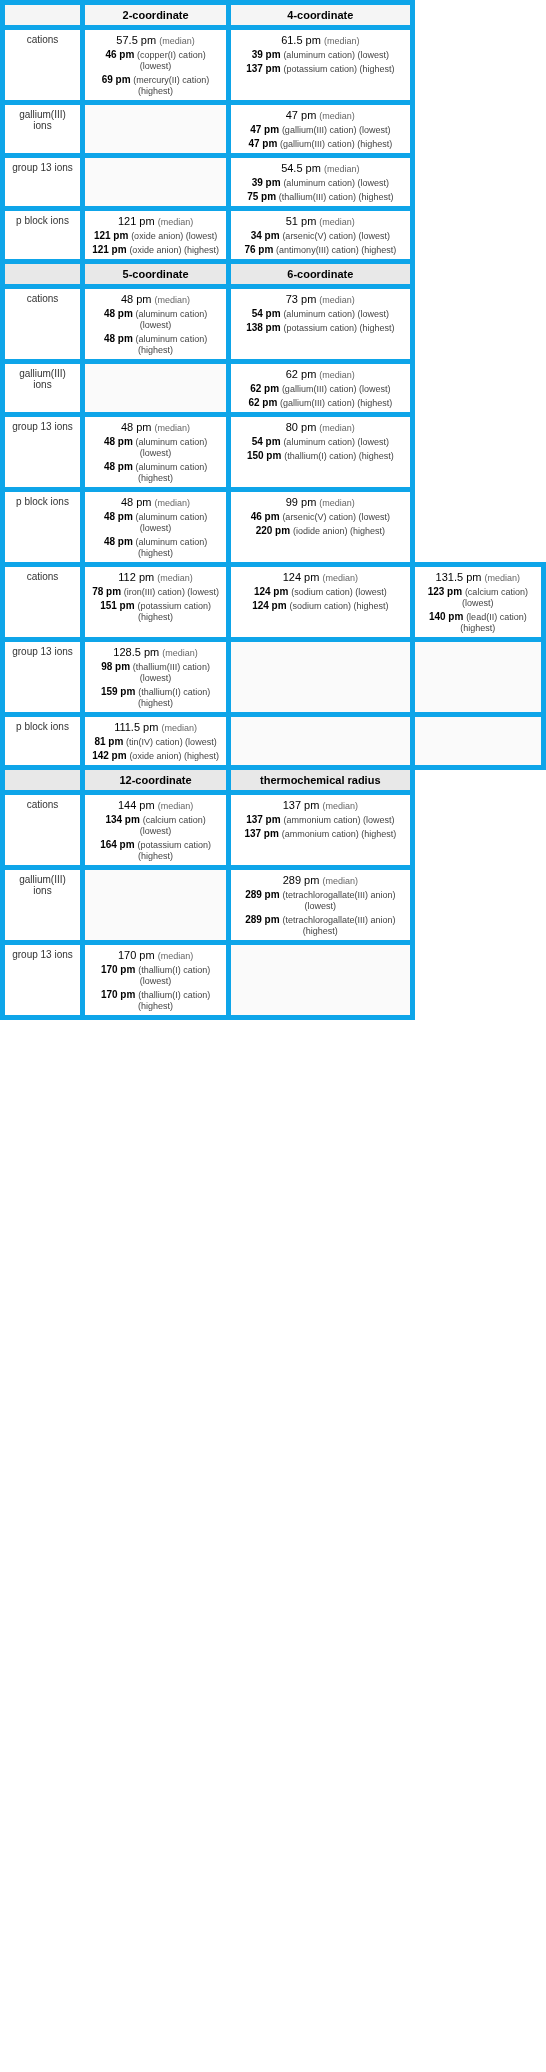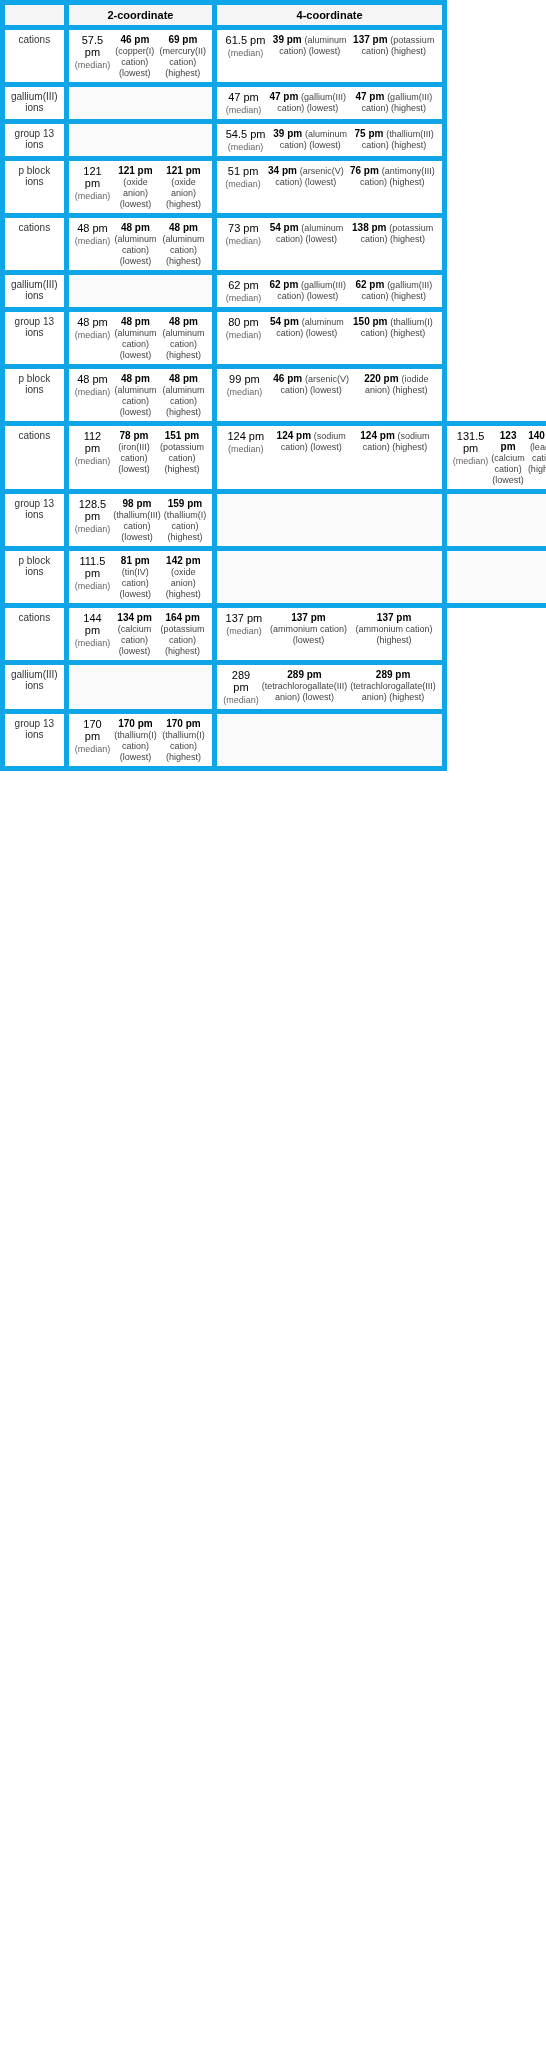--- a/index.html
+++ b/index.html
@@ -25,21 +25,21 @@
       font-size: 11px;
     }
     .row-label {
       text-align: center;
       font-size: 10px;
       color: #333;
       width: 80px;
     }
     .cell-content {
       display: flex;
-      flex-direction: row;
+      flex-direction: column;
       gap: 3px;
     }
     .median {
       font-size: 11px;
       color: #000;
     }
     .median span {
       font-size: 9px;
       color: #666;
     }
@@ -130,20 +130,25 @@
         </td>
         <td>
           <div class="cell-content">
             <div class="median">51 pm <span>(median)</span></div>
             <div class="value-row"><span class="val">34 pm</span> <span class="label">(arsenic(V) cation) (lowest)</span></div>
             <div class="value-row"><span class="val">76 pm</span> <span class="label">(antimony(III) cation) (highest)</span></div>
           </div>
         </td>
       </tr>
 
+      <tr class="section-header">
+        <th></th>
+        <th>5-coordinate</th>
+        <th>6-coordinate</th>
+      </tr>
 
       <tr>
         <td class="row-label">cations</td>
         <td>
           <div class="cell-content">
             <div class="median">48 pm <span>(median)</span></div>
             <div class="value-row"><span class="val">48 pm</span> <span class="label">(aluminum cation) (lowest)</span></div>
             <div class="value-row"><span class="val">48 pm</span> <span class="label">(aluminum cation) (highest)</span></div>
           </div>
         </td>
@@ -249,20 +254,25 @@
           <div class="cell-content">
             <div class="median">111.5 pm <span>(median)</span></div>
             <div class="value-row"><span class="val">81 pm</span> <span class="label">(tin(IV) cation) (lowest)</span></div>
             <div class="value-row"><span class="val">142 pm</span> <span class="label">(oxide anion) (highest)</span></div>
           </div>
         </td>
         <td class="empty-cell"></td>
         <td class="empty-cell"></td>
       </tr>
 
+      <tr class="section-header">
+        <th></th>
+        <th>12-coordinate</th>
+        <th>thermochemical radius</th>
+      </tr>
 
       <tr>
         <td class="row-label">cations</td>
         <td>
           <div class="cell-content">
             <div class="median">144 pm <span>(median)</span></div>
             <div class="value-row"><span class="val">134 pm</span> <span class="label">(calcium cation) (lowest)</span></div>
             <div class="value-row"><span class="val">164 pm</span> <span class="label">(potassium cation) (highest)</span></div>
           </div>
         </td>

